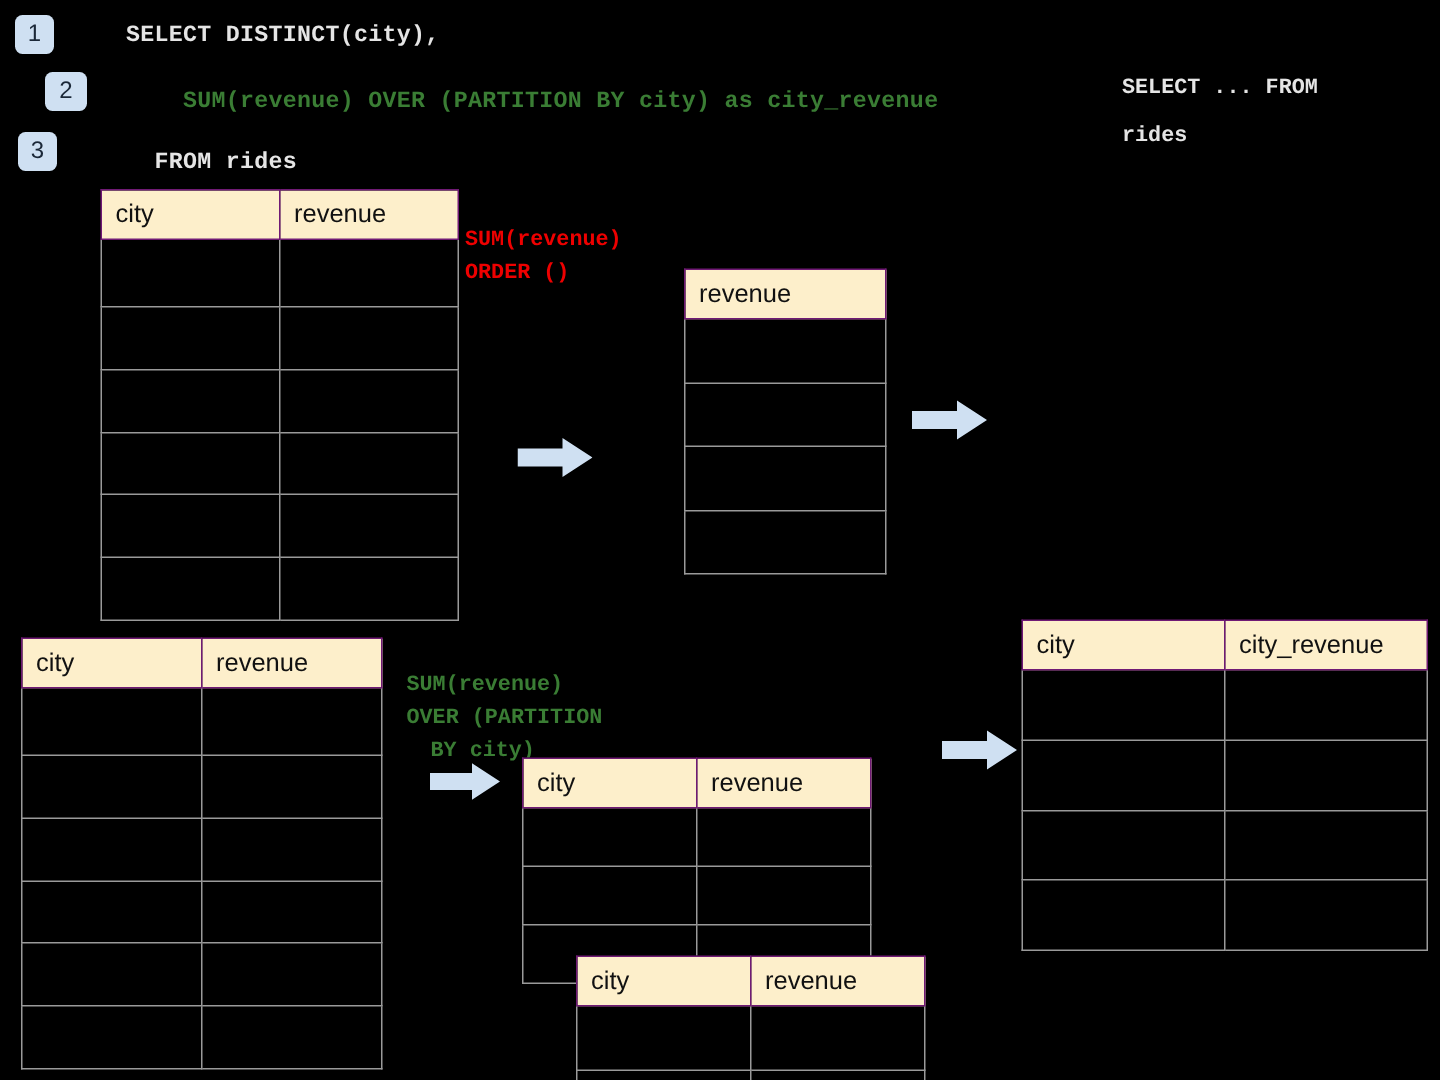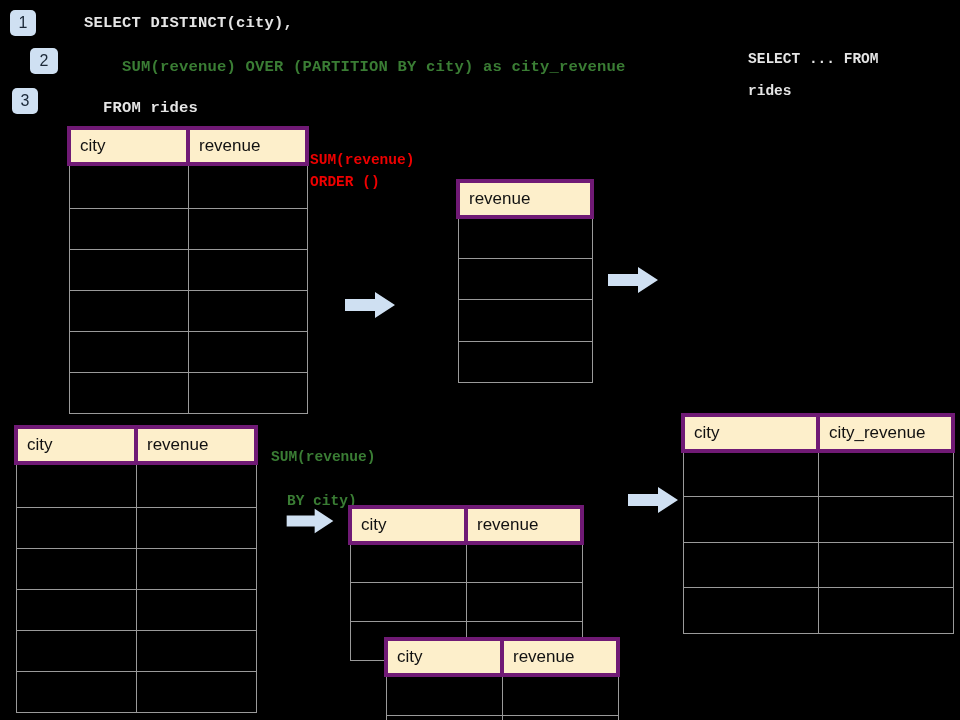--- a/index.html
+++ b/index.html
@@ -66,21 +66,21 @@
     box-sizing: border-box;
   }
   .tbl th {
     background: #fdefcb;
     color: #111111;
     font-family: "Liberation Sans", sans-serif;
     font-weight: normal;
     font-size: 17px;
     text-align: left;
     padding: 6px 0 6px 9px;
-    border: 4px solid #701a75;
+    border: 1px solid #701a75;
     box-sizing: border-box;
   }
   .tbl td {
     background: #000000;
     border: 1px solid #9a9a9a;
     box-sizing: border-box;
     padding: 0;
   }
 
   
@@ -101,20 +101,21 @@
   <div class="code c-green" style="left:84px; top:56px;">    SUM(revenue) OVER (PARTITION BY city) as city_revenue</div>
   <div class="code c-violet" style="left:84px; top:60px;margin-top:37px;">  FROM rides</div>
 
   <div class="annot c-violet" style="left:748px; top:38px;">SELECT ... FROM</div>
   <div class="annot c-violet" style="left:748px; top:70px;">rides</div>
 
   <div class="annot c-red" style="left:310px; top:139px;">SUM(revenue)</div>
   <div class="annot c-red" style="left:310px; top:161px;">ORDER ()</div>
 
   <div class="annot c-green" style="left:271px; top:436px;">SUM(revenue)</div>
+  <div class="annot c-green" style="left:271px; top:458px;">OVER (PARTITION</div>
   <div class="annot c-green" style="left:287px; top:480px;">BY city)</div>
 
   <table class="tbl" style="left:67px; top:126px; width:238px; height:288px;">
     <thead>
       <tr>
         <th style="width:119px;">city</th>
         <th style="width:119px;">revenue</th>
       </tr>
     </thead>
     <tbody>

